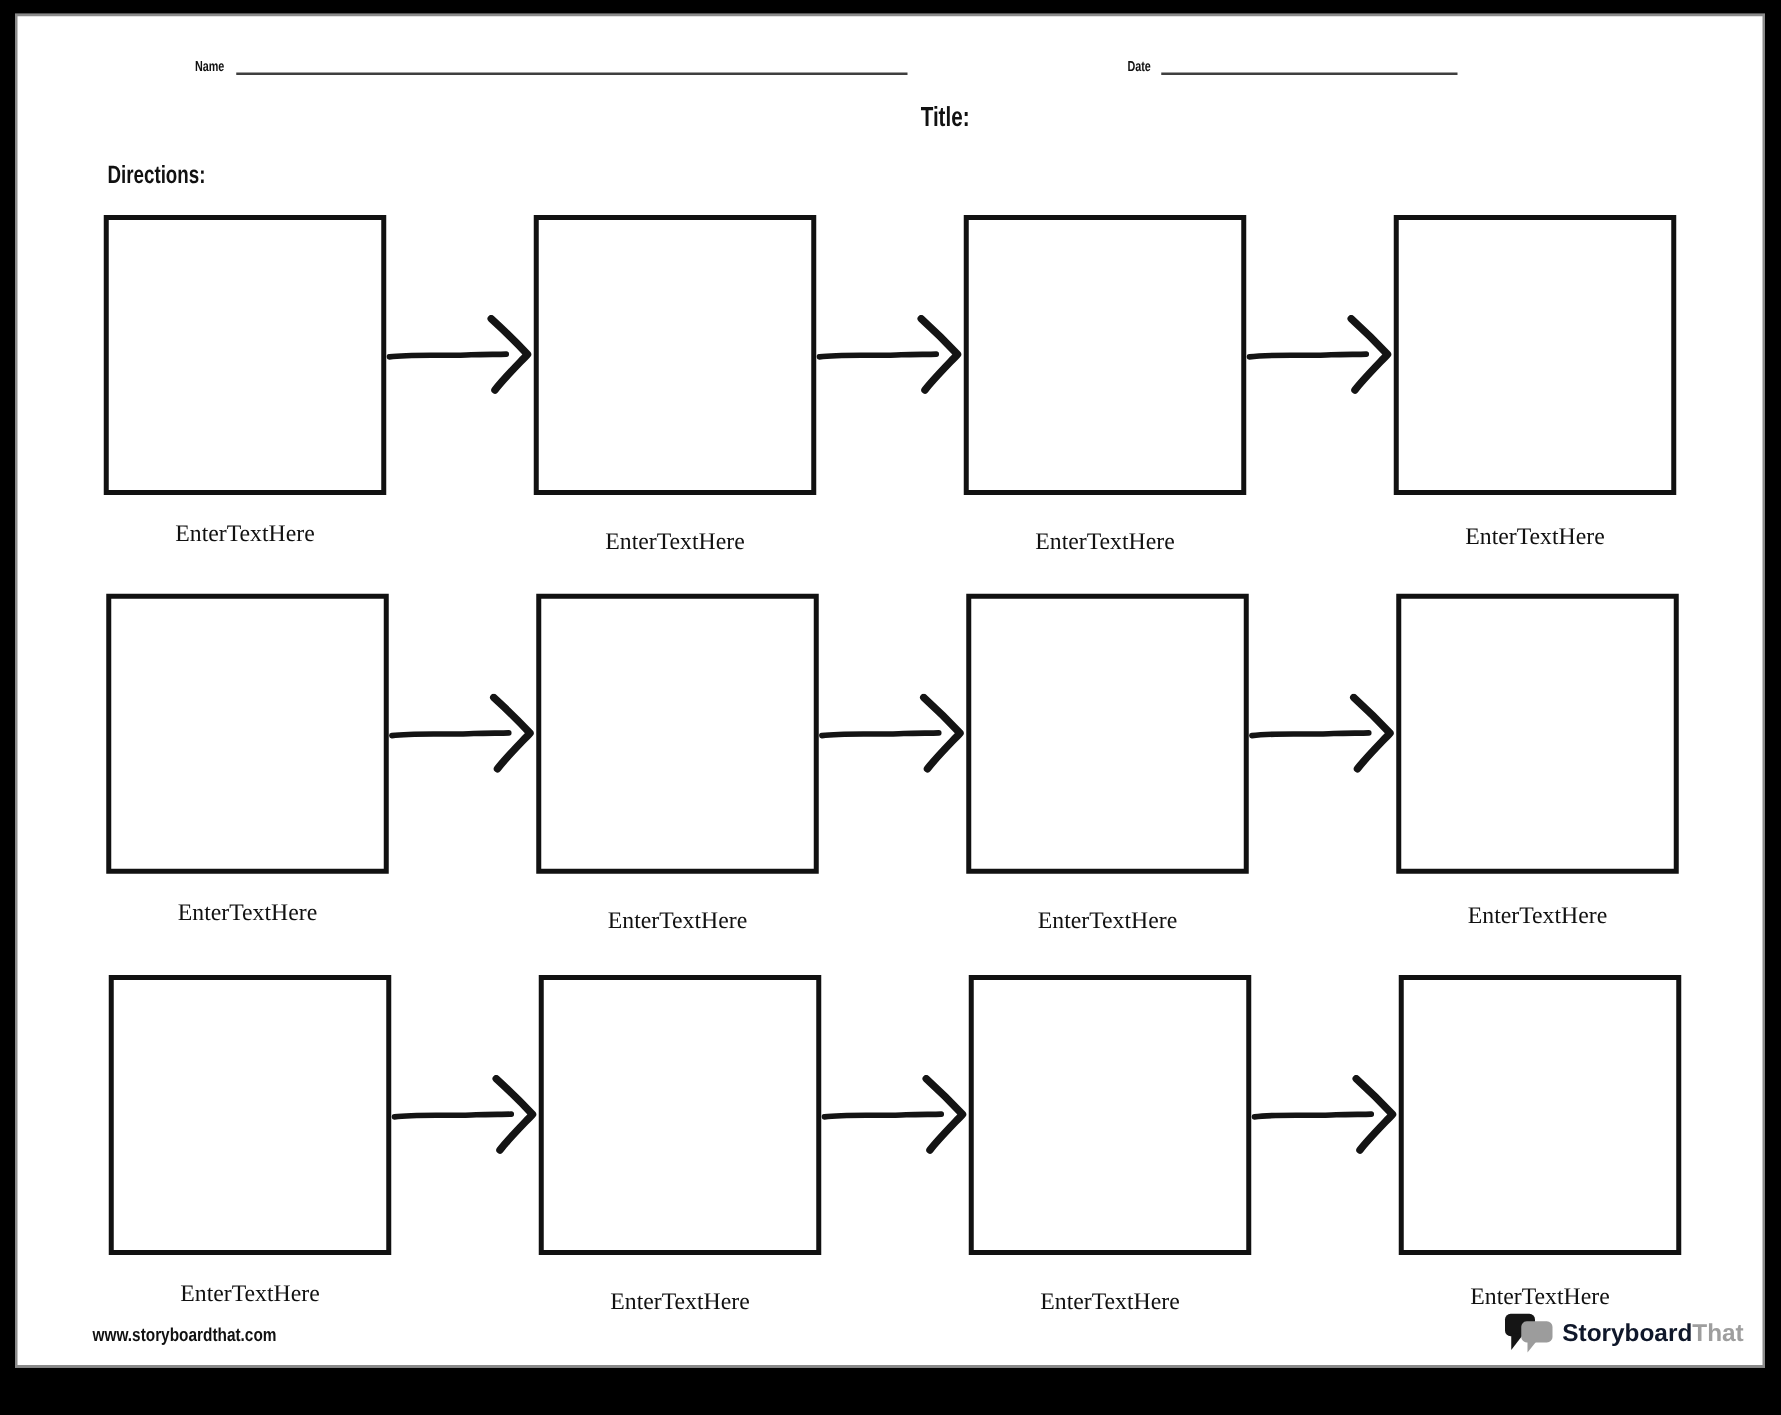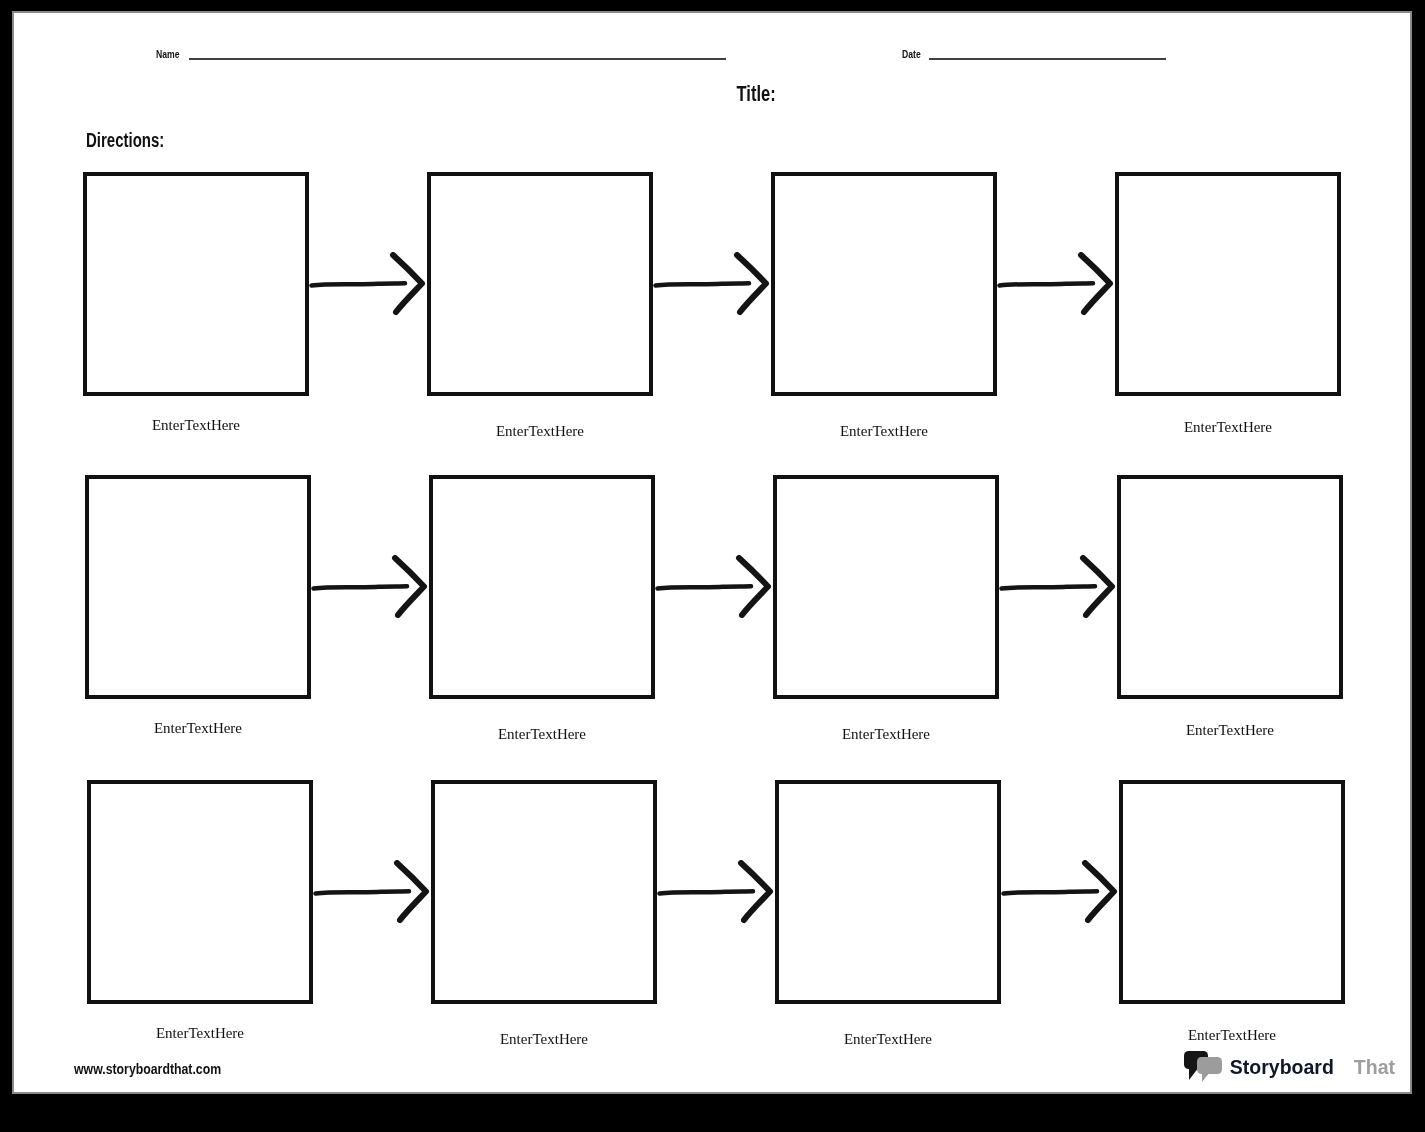--- a/index.html
+++ b/index.html
@@ -39,40 +39,40 @@
   .row-2{top:767px;left:73px;}
   .cell{width:226px;display:flex;flex-direction:column;align-items:center;}
   .box{
     width:226px;height:224px;
     border:4px solid #111;
     box-sizing:border-box;
     background:#fff;
   }
   .cell-label{
     font-family:"Liberation Serif",serif;
-    font-size:15px;color:#111;
+    font-size:19px;color:#111;
     margin-top:26px;white-space:nowrap;
   }
   .cell:nth-child(1) .cell-label{margin-top:21px;}
   .cell:nth-child(3) .cell-label{margin-top:27px;}
   .cell:nth-child(5) .cell-label{margin-top:27px;}
   .cell:nth-child(7) .cell-label{margin-top:23px;}
   .arrow{width:118px;height:64px;flex:0 0 118px;margin-top:80px;}
   .arrow path{fill:none;stroke:#141414;stroke-linecap:round;stroke-linejoin:round;}
   .arrow .shaft{stroke-width:4.5;}
   .arrow .head{stroke-width:6;}
 
   .website{position:absolute;left:16px;top:1047px;font-size:15px;}
   .website .sq{transform:scaleX(0.82);}
 
   .logo{position:absolute;right:15px;top:1037px;display:flex;align-items:center;}
   .logo-icon{width:40px;height:34px;margin-right:7px;}
   .logo-text{font-size:19.5px;font-weight:bold;letter-spacing:0px;white-space:nowrap;}
   .logo-primary{color:#0f172a;}
-  .logo-secondary{color:#9e9e9e;margin-left:20px;}
+  .logo-secondary{color:#9e9e9e;}
 </style>
 </head>
 <body>
 
 <div class="page">
 
   <div class="field field-name cond">
     <span class="lbl"><span class="sq">Name</span></span>
     <div class="blank-line line-name"></div>
   </div>

